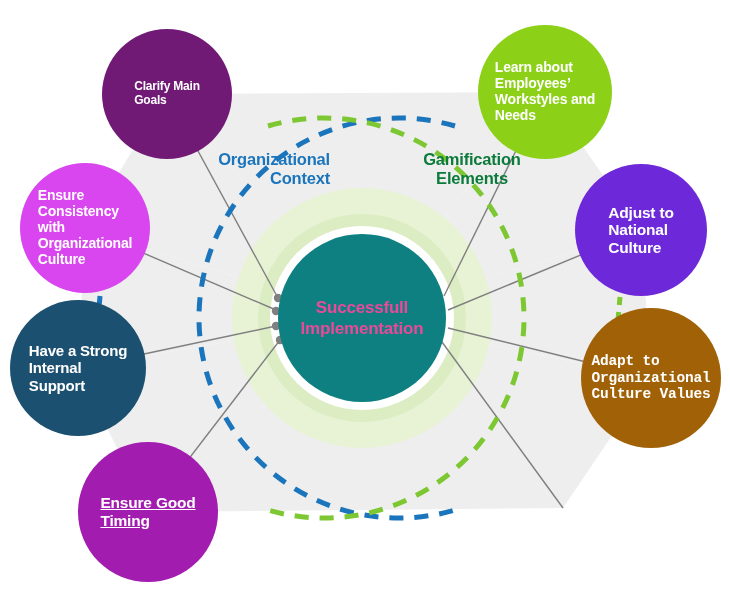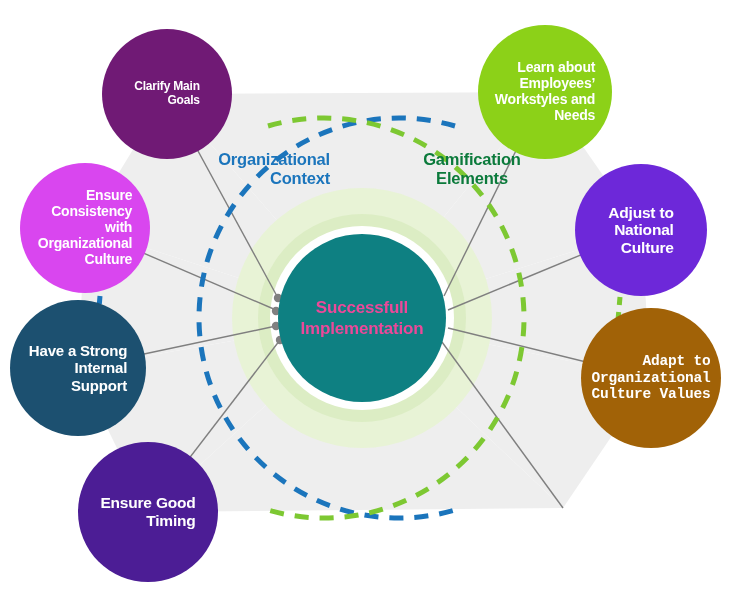--- a/index.html
+++ b/index.html
@@ -25,21 +25,21 @@
     top: 0;
     width: 730px;
     height: 593px;
   }
   .node-circle {
     position: absolute;
     border-radius: 50%;
     display: flex;
     align-items: center;
     justify-content: center;
-    text-align: right;
+    text-align: left;
     color: #ffffff;
     font-weight: bold;
     line-height: 1.14;
     box-sizing: border-box;
     letter-spacing: -0.2px;
   }
   .node-label {
     display: block;
     padding: 0 6px;
     white-space: pre-line;
@@ -147,21 +147,21 @@
 Organizational
 Culture</span>
   </div>
 
   <div class="node-circle" style="left:10px; top:300px; width:136px; height:136px; background:#1C5070; font-size:15px;">
     <span class="node-label">Have a Strong
 Internal
 Support</span>
   </div>
 
-  <div class="node-circle" style="left:78px; top:442px; width:140px; height:140px; background:#4c1d95; font-size:15.5px;">
+  <div class="node-circle" style="left:78px; top:442px; width:140px; height:140px; background:#a21caf; font-size:15.5px;text-decoration:underline;">
     <span class="node-label">Ensure Good
 Timing</span>
   </div>
 
   <div class="node-circle" style="left:478px; top:25px; width:134px; height:134px; background:#8CD118; font-size:14px;">
     <span class="node-label">Learn about
 Employees’
 Workstyles and
 Needs</span>
   </div>

